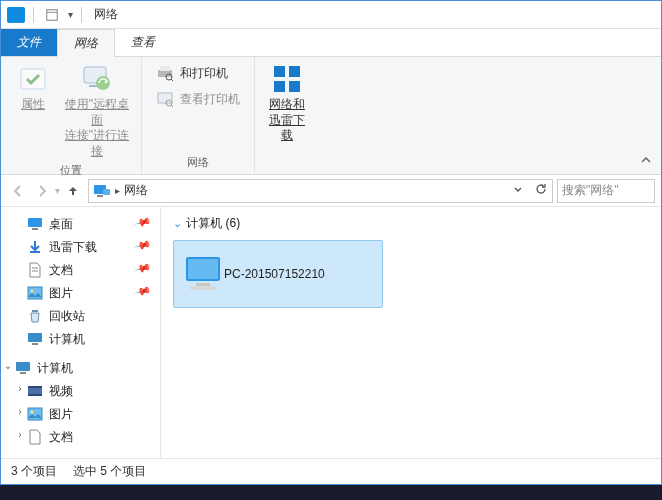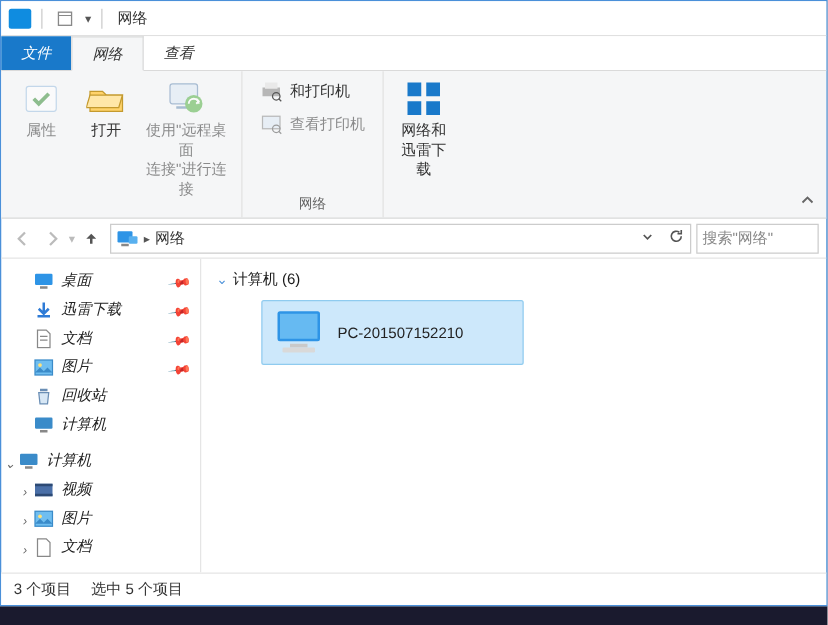--- a/index.html
+++ b/index.html
@@ -20,21 +20,21 @@
 .tabs { height: 28px; background: #fff; display: flex; align-items: stretch; border-bottom: 1px solid #dadada; }
 .tab { padding: 0 16px; display: flex; align-items: center; color: #333; cursor: pointer; font-style: italic; }
 .tab.file { background: #1979CA; color: #fff; }
 .tab.active { background: #F5F6F7; border: 1px solid #dadada; border-bottom: 1px solid #F5F6F7; margin-bottom: -1px; }
 
 
 .ribbon { height: 118px; background: #F5F6F7; display: flex; border-bottom: 1px solid #dadada; }
 .ribbon-group { display: flex; flex-direction: column; padding: 4px 8px 2px; border-right: 1px solid #e2e2e2; }
 .ribbon-group .controls { flex: 1; display: flex; align-items: flex-start; gap: 4px; }
 .ribbon-group .group-label { text-align: center; color: #666; font-size: 11px; padding: 2px 0; }
-.big-btn { width: 48px; display: flex; flex-direction: column; align-items: center; gap: 2px; padding: 2px; cursor: pointer; text-align: center; line-height: 1.3; color: #333; }
+.big-btn { width: 48px; display: flex; flex-direction: column; align-items: center; gap: 2px; padding: 2px; cursor: pointer; text-align: center; line-height: 1.3; color: #333; text-decoration: underline; }
 .big-btn.disabled { opacity: 0.55; }
 .big-btn .ico { width: 32px; height: 32px; display: flex; align-items: center; justify-content: center; }
 .wide { width: 72px; }
 .small-btn { display: flex; align-items: center; gap: 6px; padding: 3px 6px; cursor: pointer; color: #333; }
 .small-btn .ico { width: 18px; height: 18px; display: flex; align-items: center; justify-content: center; }
 .stack { display: flex; flex-direction: column; gap: 2px; }
 .ribbon .collapse { margin-left: auto; align-self: flex-end; padding: 4px 8px; color: #666; }
 
 
 .addressbar { height: 32px; display: flex; align-items: center; gap: 4px; padding: 0 6px; border-bottom: 1px solid #e5e5e5; }
@@ -44,32 +44,32 @@
 .addr { flex: 1; height: 24px; border: 1px solid #ccc; display: flex; align-items: center; padding: 0 4px; gap: 4px; }
 .addr .seg-ico { width: 18px; height: 16px; }
 .addr .seg { color: #333; }
 .addr .tri { color: #555; font-size: 10px; }
 .addr .refresh { margin-left: auto; color: #555; }
 .search { width: 98px; height: 24px; border: 1px solid #ccc; display: flex; align-items: center; padding: 0 4px; color: #888; }
 
 
 .body { flex: 1; display: flex; min-height: 0; }
 .sidebar { width: 160px; border-right: 1px solid #e5e5e5; overflow: hidden; padding: 6px 0; }
-.tree-item { display: flex; align-items: flex-end; gap: 6px; padding: 3px 6px 3px 26px; color: #222; position: relative; cursor: pointer; font-style: italic; }
+.tree-item { display: flex; align-items: flex-start; gap: 6px; padding: 3px 6px 3px 26px; color: #222; position: relative; cursor: pointer; }
 .tree-item.group { padding-left: 14px; margin-top: 6px; }
 .tree-item .pin { position: absolute; right: 10px; color: #7a7a7a; font-size: 11px; transform: rotate(30deg); }
 .tree-item .caret { position: absolute; left: 14px; color: #666; font-size: 10px; width: 10px; text-align: center; }
 .tree-item.group .caret { left: 2px; }
 .tico { width: 16px; height: 16px; display: flex; align-items: center; justify-content: center; }
 
 .content { flex: 1; padding: 8px 12px; overflow: auto; }
 .section-header { display: flex; align-items: center; gap: 4px; color: #1a1a1a; margin-bottom: 8px; cursor: pointer; }
 .section-header .chev { color: #4a90d9; font-size: 11px; }
 .items { display: flex; gap: 16px; flex-wrap: wrap; }
-.item { width: 210px; height: 52px; display: flex; align-items: center; gap: 10px; padding: 6px 8px; border: 1px solid transparent; border-radius: 2px; cursor: pointer; margin-left: 36px; }
+.item { width: 210px; height: 68px; display: flex; align-items: center; padding: 6px 8px; border: 1px solid transparent; border-radius: 2px; cursor: pointer; }
 .item.selected { background: #CDE8FB; border-color: #8FCBEF; }
 .item .pc-ico { width: 42px; height: 38px; }
 .item .label { color: #222; }
 
 
 .statusbar { height: 26px; border-top: 1px solid #e5e5e5; display: flex; align-items: center; padding: 0 10px; gap: 16px; color: #333; background: #fff; }
 </style>
 </head>
 <body>
 
@@ -100,43 +100,35 @@
       <div class="controls">
         <div class="big-btn disabled">
           <div class="ico">
             <svg viewBox="0 0 32 32">
                 <rect x="4" y="6" width="24" height="20" rx="2" fill="#fff" stroke="#9bbfe0"></rect>
                 <path d="M10 16 l4 4 l8 -8" fill="none" stroke="#3a8f3a" stroke-width="3"></path>
               </svg>
           </div>
           <span>属性</span>
         </div>
-        <div class="big-btn">
-          <div class="ico">
-            <svg viewBox="0 0 32 32">
-                <path d="M3 10 h10 l3 3 h13 v13 h-26z" fill="#FFD36B" stroke="#c49a2e"></path>
-                <path d="M3 13 h26 l-3 10 h-26z" fill="#FFE7A8" stroke="#c49a2e"></path>
-              </svg>
-          </div>
-          <span>打开</span>
-        </div>
         <div class="big-btn wide disabled">
           <div class="ico">
             <svg viewBox="0 0 32 32">
                 <rect x="3" y="4" width="22" height="16" rx="2" fill="#dce8f5" stroke="#6a8eb5"></rect>
                 <rect x="8" y="22" width="12" height="2" fill="#6a8eb5"></rect>
                 <circle cx="22" cy="20" r="7" fill="#52b043"></circle>
                 <path d="M18 20 a4 4 0 1 1 8 0" fill="none" stroke="#fff" stroke-width="1.5"></path>
                 <path d="M24 16 l2 2 l-2 2" fill="none" stroke="#fff" stroke-width="1.5"></path>
               </svg>
           </div>
           <span style="white-space:pre-line">使用"远程桌面
 连接"进行连接</span>
         </div>
       </div>
+      <div class="group-label">位置</div>
     </div>
 
     <div class="ribbon-group">
       <div class="controls">
         <div class="stack">
           <div class="small-btn">
             <div class="ico">
               <svg viewBox="0 0 18 18">
                   <rect x="2" y="6" width="14" height="7" fill="#b7b7b7"></rect>
                   <rect x="4" y="2" width="10" height="5" fill="#e9e9e9"></rect>

